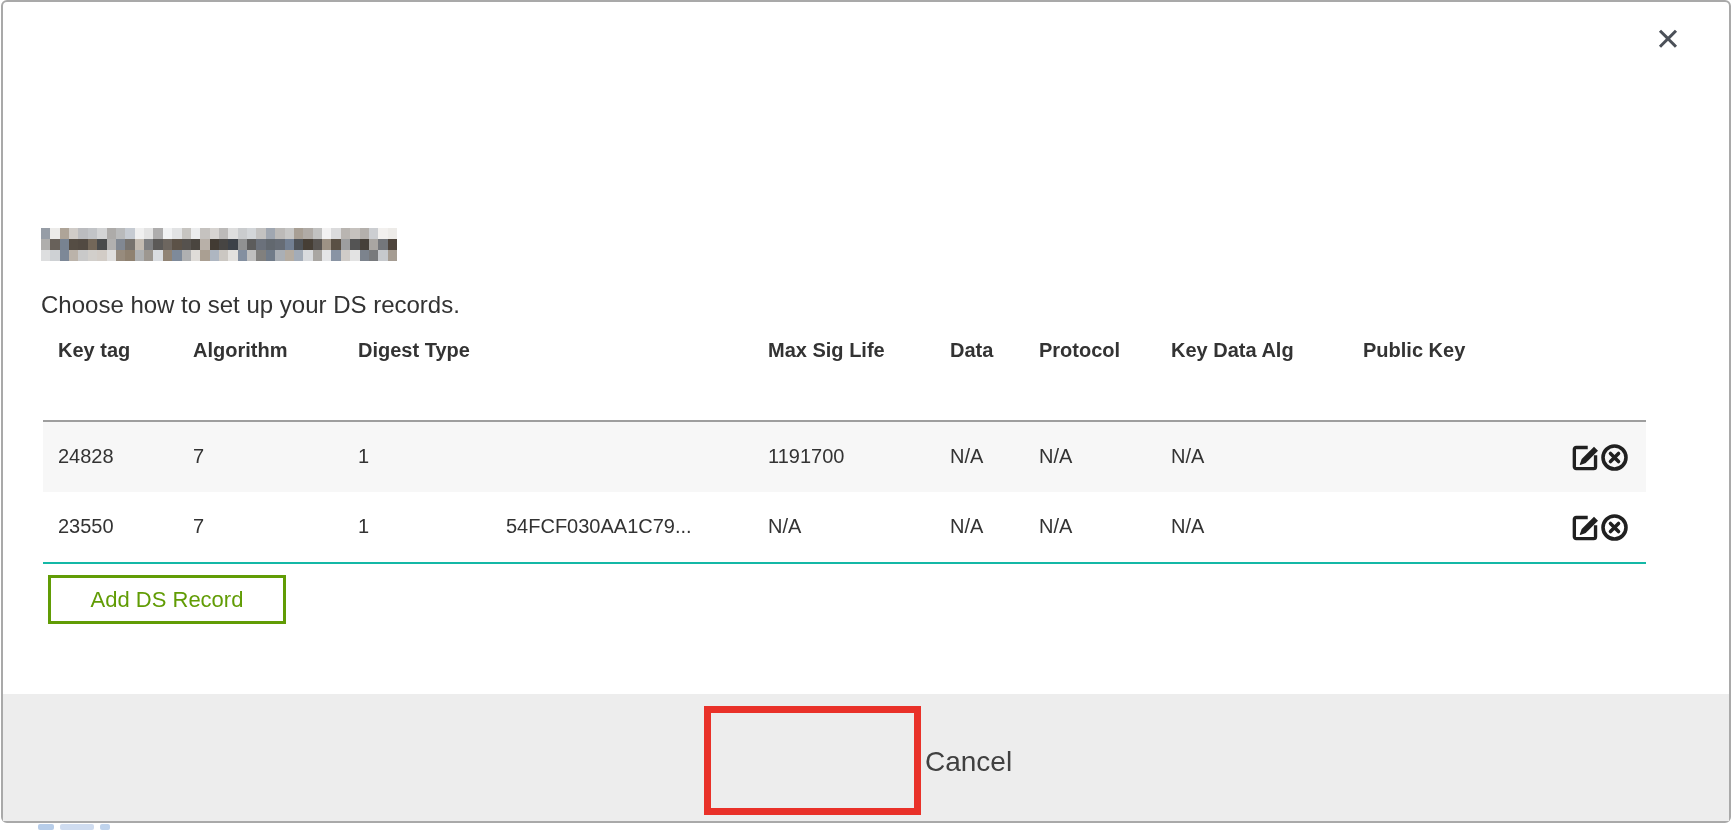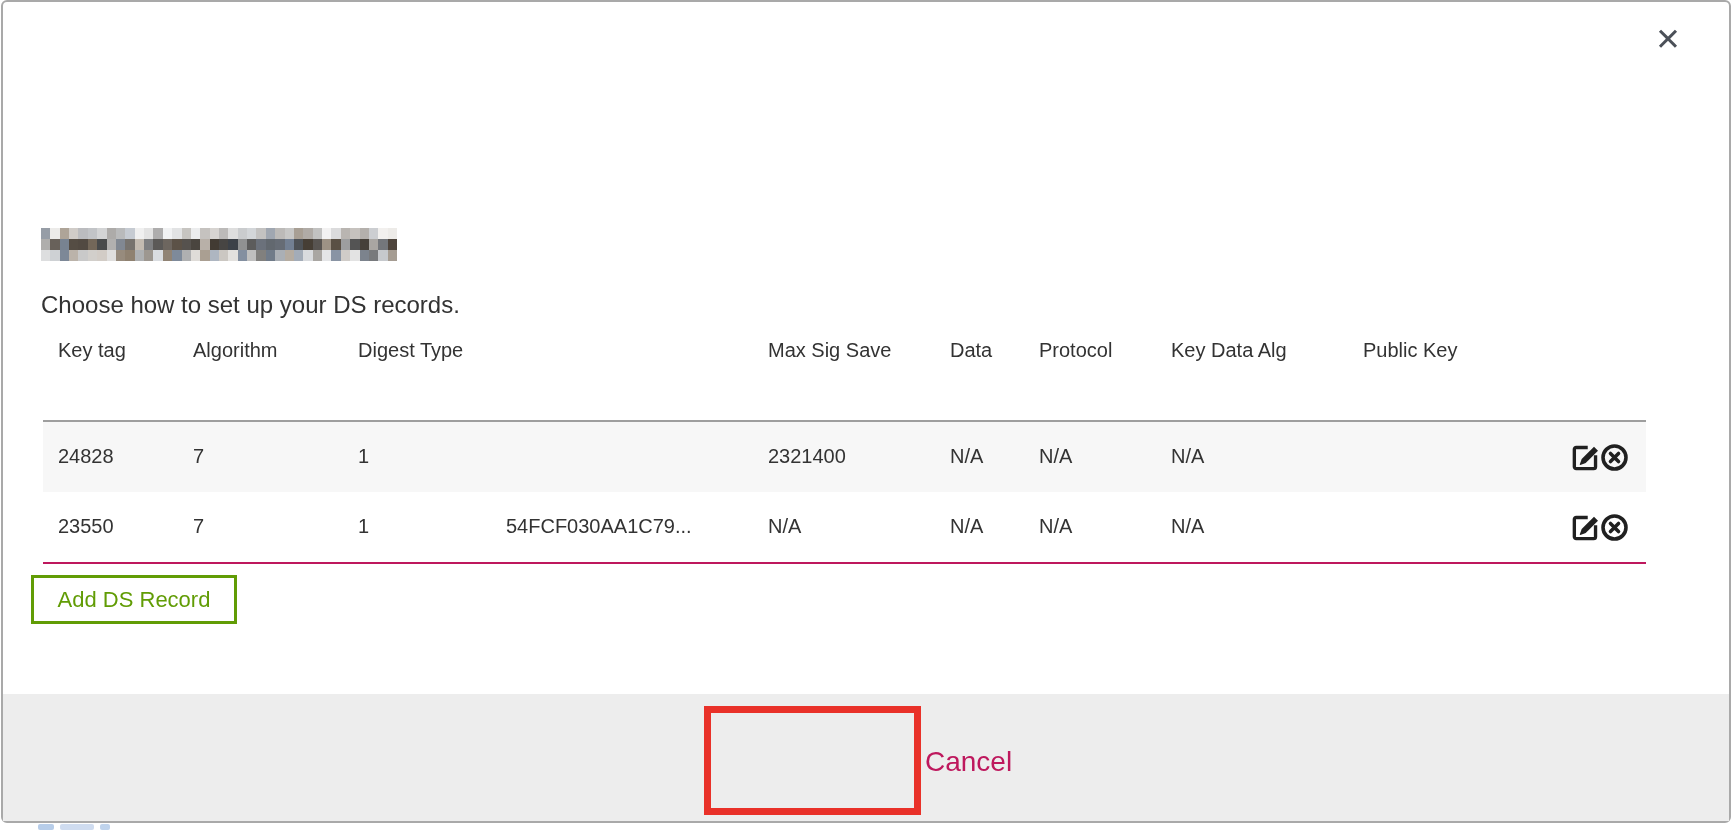--- a/index.html
+++ b/index.html
@@ -10,44 +10,44 @@
   .dialog-title{position:absolute;left:38px;top:28px;font-size:41px;font-weight:400;
          color:#3b3b3b;letter-spacing:-0.5px;}
   .close-x{position:absolute;left:1652px;top:22px;font-size:31px;font-weight:600;
          color:#4b5058;cursor:pointer;line-height:1;}
   .domain-mosaic{position:absolute;left:38px;top:226px;width:356px;height:33px;
          display:grid;grid-template-columns:repeat(38,1fr);grid-auto-rows:1fr;}
   .instruction{position:absolute;left:38px;top:289px;font-size:24px;color:#333;}
   .hdr-row{position:absolute;left:40px;top:337px;width:1603px;height:28px;
          font-size:20px;color:#333;}
   .tbl-body{position:absolute;left:40px;top:418px;width:1603px;
-         border-top:2px solid #9e9e9e;border-bottom:2px solid #be185d;}
+         border-top:2px solid #9e9e9e;border-bottom:2px solid #14b8a6;}
   .trow{position:relative;width:1603px;height:70px;font-size:20px;color:#333;}
   .trow.alt{background:#f7f7f7;}
   .cell{position:absolute;top:0;white-space:nowrap;overflow:hidden;}
-  .hdr-row .cell{top:0;}
+  .hdr-row .cell{top:0;font-weight:bold;}
   .trow .cell{top:23px;}
   .c0{left:15px;width:130px;} .c1{left:150px;width:142px;} .c2{left:315px;width:160px;}
   .c3{left:463px;width:255px;} .c4{left:725px;width:175px;} .c5{left:907px;width:84px;}
   .c6{left:996px;width:128px;} .c7{left:1128px;width:185px;} .c8{left:1320px;width:200px;}
   .row-actions{position:absolute;left:1528px;top:20px;width:72px;height:30px;
          display:flex;align-items:center;}
   .icon-btn{width:29px;height:29px;cursor:pointer;display:inline-block;}
   .icon-btn svg{width:29px;height:29px;display:block;}
-  .add-btn{position:absolute;left:28px;top:573px;width:206px;height:49px;
+  .add-btn{position:absolute;left:45px;top:573px;width:238px;height:49px;
          box-sizing:border-box;background:#fff;border:3px solid #619c05;color:#619c05;
          font-size:22px;font-family:inherit;cursor:pointer;}
   .footer{position:absolute;left:0;right:0;bottom:0;height:127px;background:#ededed;}
   .red-annotation{position:absolute;left:701px;top:704px;width:217px;height:109px;
          box-sizing:border-box;border:7px solid #e93129;z-index:5;pointer-events:none;}
   .save-btn{position:absolute;left:724px;top:723px;width:178px;height:76px;
          box-sizing:border-box;background:#5b9e0b;border:none;
          border-bottom:8px solid #4b7e0e;color:#fff;font-size:28px;
          font-family:inherit;cursor:pointer;z-index:4;}
-  .cancel-link{position:absolute;left:922px;top:744px;font-size:28px;color:#be185d;
+  .cancel-link{position:absolute;left:922px;top:744px;font-size:28px;color:#404040;
          cursor:pointer;z-index:4;text-decoration:none;}
   .bg-peek{position:absolute;z-index:1;border-radius:2px;}
   .peek1{left:38px;top:824px;width:16px;height:6px;background:#b7cde9;}
   .peek2{left:60px;top:824px;width:34px;height:6px;background:#cfdcf0;}
   .peek3{left:100px;top:824px;width:10px;height:6px;background:#bfd3ec;}
 </style>
 </head>
 <body>
 
 <div class="stage">
@@ -177,34 +177,34 @@
         <span style="background: rgb(198, 201, 205);"></span>
         <span style="background: rgb(165, 156, 146);"></span>
       </div>
 
     <div class="instruction">Choose how to set up your DS records.</div>
 
     <div class="hdr-row">
       <span class="cell c0">Key tag</span>
       <span class="cell c1">Algorithm</span>
       <span class="cell c2">Digest Type</span>
-      <span class="cell c4">Max Sig Save</span>
+      <span class="cell c4">Max Sig Life</span>
       <span class="cell c5">Data</span>
       <span class="cell c6">Protocol</span>
       <span class="cell c7">Key Data Alg</span>
       <span class="cell c8">Public Key</span>
     </div>
 
     <div class="tbl-body">
 
       <div class="trow alt">
         <span class="cell c0">24828</span>
         <span class="cell c1">7</span>
         <span class="cell c2">1</span>
-        <span class="cell c4">2321400</span>
+        <span class="cell c4">1191700</span>
         <span class="cell c5">N/A</span>
         <span class="cell c6">N/A</span>
         <span class="cell c7">N/A</span>
         <span class="cell c8"></span>
         <span class="row-actions">
           <span class="icon-btn">
             <svg viewBox="0 0 26 26">
                 <path d="M22 11 V21.3 A1.7 1.7 0 0 1 20.3 23 H4.7 A1.7 1.7 0 0 1 3 21.3 V5.7 A1.7 1.7 0 0 1 4.7 4 H15" fill="none" stroke="#202020" stroke-width="3"></path>
                 <path d="M7.8 19.2 L9.6 14.4 L20.6 3.4 L24.2 7 L13.2 18 L8.4 19.8 Z" fill="#202020"></path>
               </svg>

